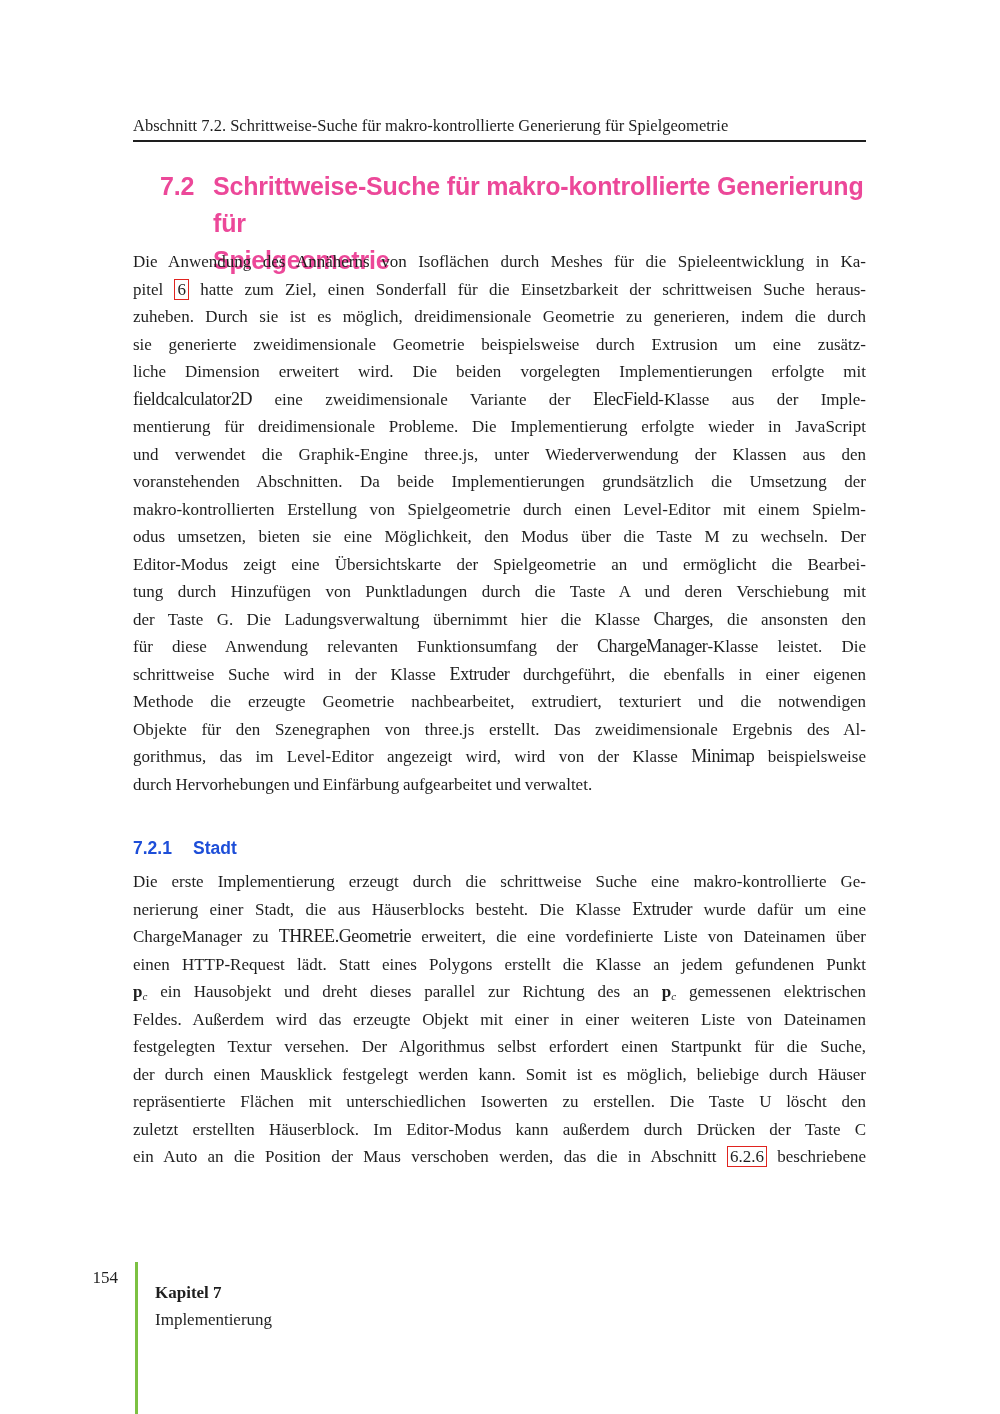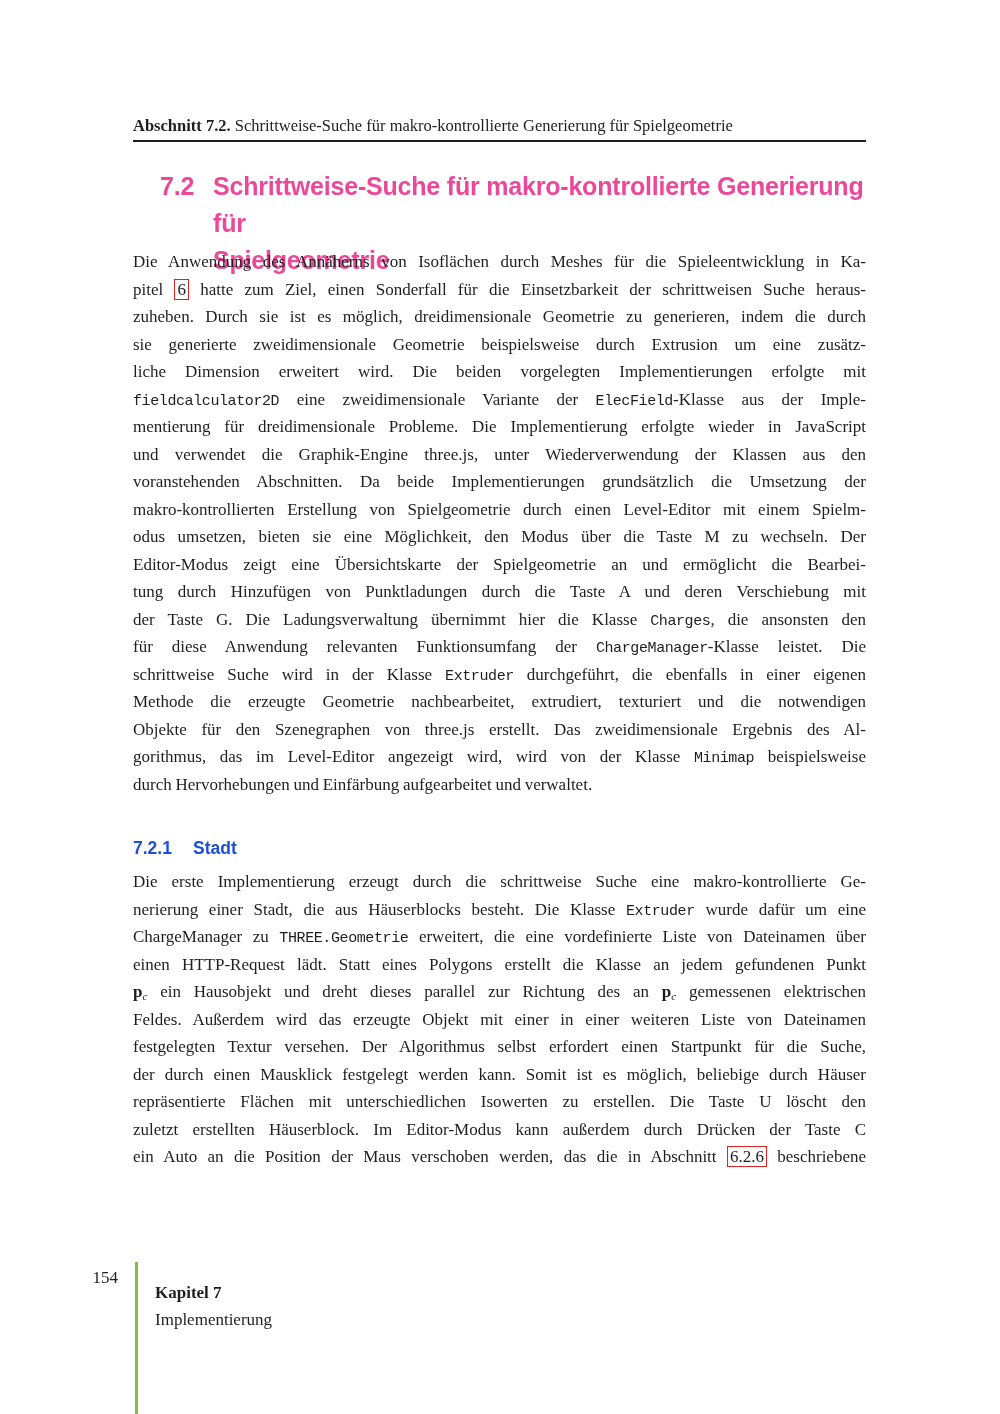--- a/index.html
+++ b/index.html
@@ -14,21 +14,21 @@
   }
 
   
   .running-head {
     position: absolute;
     left: 133px; top: 116px;
     width: 733px;
     font-size: 16.5px;
     white-space: nowrap;
   }
-  .running-head .rh-bold { font-weight: 700; }
+  .running-head .rh-bold { font-weight: 400; }
   .head-rule {
     position: absolute;
     left: 133px; top: 140px;
     width: 733px; height: 1.5px;
     background: #1e1e1e;
   }
 
   
   .section-heading {
     position: absolute;
@@ -54,22 +54,22 @@
     font-size: 17px;
     line-height: 27.5px;
     word-spacing: -0.5px;
   }
   .para-1 { top: 248px; }
   .para-2 { top: 868px; }
   .line { text-align: justify; text-align-last: justify; height: 27.5px; }
   .line.last { text-align-last: left; }
 
   .run-code {
-    font-family: Liberation Mono, monospace;
-    font-size: 15px;
+    font-family: Liberation Serif, serif;
+    font-size: 18px;
     letter-spacing: -0.4px;
   }
   .run-ref {
     border: 1.5px solid #e0231f;
     padding: 0 2px;
   }
   .run-mathbold { font-weight: 700; }
   .run-mathsub {
     font-style: italic;
     font-size: 11px;

